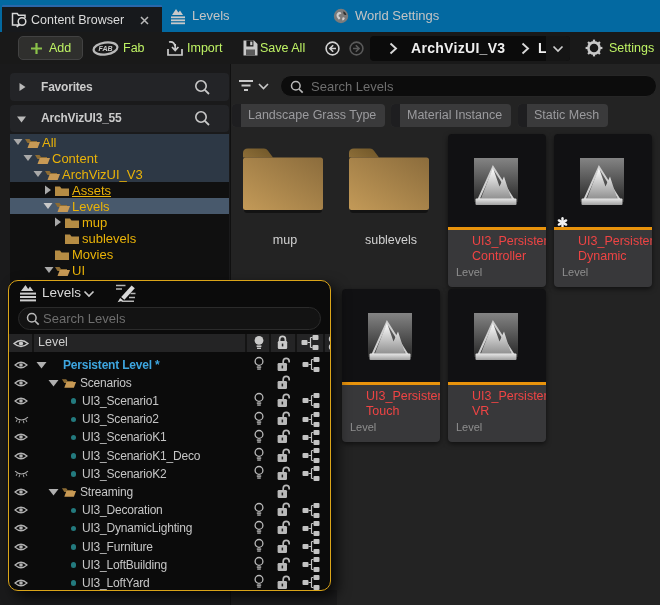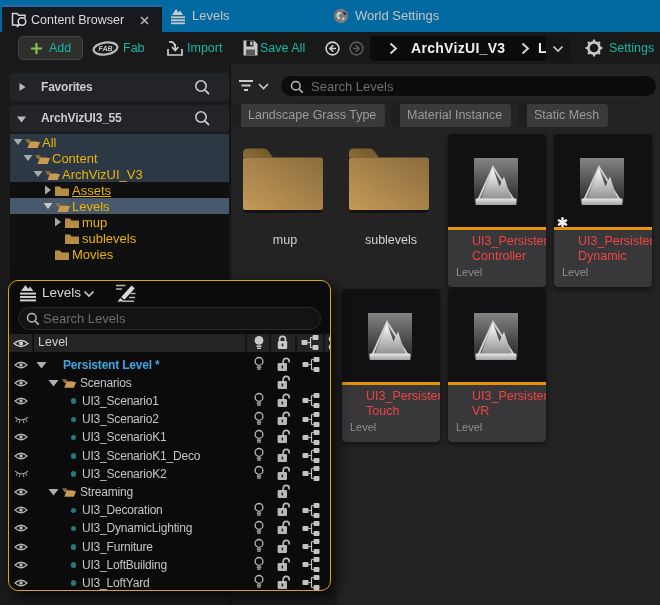--- a/index.html
+++ b/index.html
@@ -12,21 +12,21 @@
   #tabbar { position:absolute; left:0; top:0; width:660px; height:32px; background:#0369a1; }
   #tab-active { position:absolute; left:2px; top:5px; width:160px; height:27px;
     background:#17191c; border-top:2px solid #2a67ab; border-radius:1px 1px 0 0; }
   .tabtext { color:#dcdcdc; font-size:12.5px; }
   .tabtext-dim { color:#c4c4c4; font-size:13px; }
 
   
   #toolbar { position:absolute; left:0; top:32px; width:660px; height:32px; background:#191919; }
   #addbtn { position:absolute; left:18px; top:4px; width:65px; height:24px;
     background:#2f2f2d; border:1px solid #424242; border-radius:5px; }
-  .tbtext { color:#14b8a6; font-size:12.5px; }
+  .tbtext { color:#bef264; font-size:12.5px; }
 
   
   #sidebar { position:absolute; left:0; top:64px; width:230px; height:541px; background:#1a1a1b; }
   .sidehdr { position:absolute; left:10px; width:219px; height:27px; background:#232427;
     border-radius:4px; }
   .sidehdr .t { position:absolute; left:31px; top:7px; color:#cbcbcb; font-size:12px; font-weight:bold; letter-spacing:-0.2px; }
   .treerow { position:absolute; left:10px; width:219px; height:16px; }
   .treetxt { position:absolute; top:1px; color:#eab308; font-size:13px; white-space:nowrap; }
 
   
@@ -239,20 +239,30 @@
         <path d="M1 2.5 H6 L7.5 4.5 H15 V12 H1 Z" fill="#b58c44"></path>
       </svg>
       <span class="treetxt" style="left:72px;">sublevels</span>
     </div>
     <div class="treerow" style="top:182px;">
       <svg class="abs" style="left:44px;top:2px" width="16" height="13" viewBox="0 0 16 13">
         <path d="M1 2.5 H6 L7.5 4.5 H15 V12 H1 Z" fill="#b58c44"></path>
       </svg>
       <span class="treetxt" style="left:62px;">Movies</span>
     </div>
+    <div class="treerow" style="top:198px;">
+      <svg class="abs" style="left:34px;top:4px" width="10" height="8" viewBox="0 0 10 8">
+          <path d="M0.5 1 L9.5 1 L5 7 Z" fill="#a9a9a9"></path>
+        </svg>
+      <svg class="abs" style="left:44px;top:2px" width="17" height="13" viewBox="0 0 17 13">
+        <path d="M1 3 H5.5 L7 5 H13 V7 H3.5 Z" fill="#8d6c34"></path>
+        <path d="M3.5 12 L5.8 6 H16 L13.7 12 Z" fill="#c89a55"></path>
+      </svg>
+      <span class="treetxt" style="left:62px;">UI</span>
+    </div>
   </div>
   <div id="content">
     <svg class="abs" style="left:7px;top:15px" width="16" height="14" viewBox="0 0 16 14">
       <line x1="1" y1="2" x2="15" y2="2" stroke="#c9c9c9" stroke-width="2"></line>
       <line x1="3.5" y1="6.5" x2="12.5" y2="6.5" stroke="#c9c9c9" stroke-width="2"></line>
       <line x1="6" y1="11" x2="10" y2="11" stroke="#c9c9c9" stroke-width="2"></line>
     </svg>
     <svg class="abs" style="left:27px;top:19px" width="11" height="7" viewBox="0 0 11 7">
       <path d="M1 1 L5.5 5.5 L10 1" fill="none" stroke="#c9c9c9" stroke-width="1.6"></path>
     </svg>

